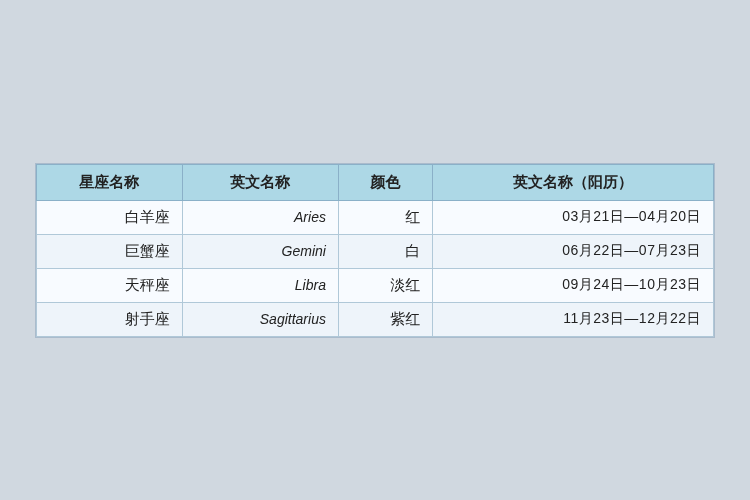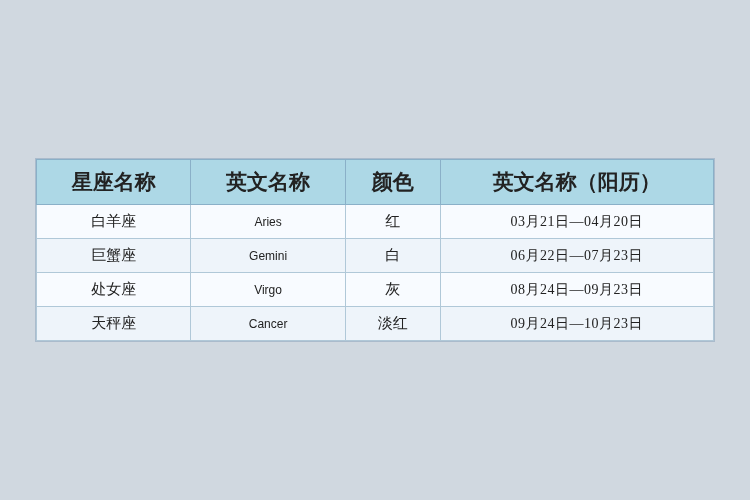--- a/index.html
+++ b/index.html
@@ -26,42 +26,43 @@
       border-collapse: collapse;
     }
     thead tr {
       background-color: #add8e6;
     }
     thead th {
       border: 1px solid #8ab0c8;
       padding: 8px 12px;
       text-align: center;
       font-weight: bold;
-      font-size: 21px;
+      font-size: 15px;
       color: #222;
     }
     tbody tr {
       background-color: #f8fbff;
     }
     tbody tr:nth-child(even) {
       background-color: #eef4fa;
     }
     tbody td {
       border: 1px solid #b0c8d8;
       padding: 7px 12px;
-      text-align: center;
+      text-align: right;
       font-size: 15px;
       color: #222;
     }
     td.english {
       font-family: Arial, sans-serif;
-      font-size: 12px;
+      font-size: 14px;
+      font-style: italic;
     }
     td.date {
-      font-family: Liberation Serif, serif;
+      font-family: Liberation Sans, sans-serif;
       font-size: 14px;
       letter-spacing: 0.5px;
     }
   </style>
 </head>
 <body>
 
 <div class="table-container">
   <table>
     <thead>
@@ -79,26 +80,26 @@
           <td>红</td>
           <td class="date">03月21日—04月20日</td>
         </tr>
         <tr>
           <td>巨蟹座</td>
           <td class="english">Gemini</td>
           <td>白</td>
           <td class="date">06月22日—07月23日</td>
         </tr>
         <tr>
-          <td>处女座</td>
-          <td class="english">Virgo</td>
-          <td>灰</td>
-          <td class="date">08月24日—09月23日</td>
+          <td>天秤座</td>
+          <td class="english">Libra</td>
+          <td>淡红</td>
+          <td class="date">09月24日—10月23日</td>
         </tr>
         <tr>
-          <td>天秤座</td>
-          <td class="english">Cancer</td>
-          <td>淡红</td>
-          <td class="date">09月24日—10月23日</td>
+          <td>射手座</td>
+          <td class="english">Sagittarius</td>
+          <td>紫红</td>
+          <td class="date">11月23日—12月22日</td>
         </tr>
       </tbody>
   </table>
 </div>
 
 </body></html>

